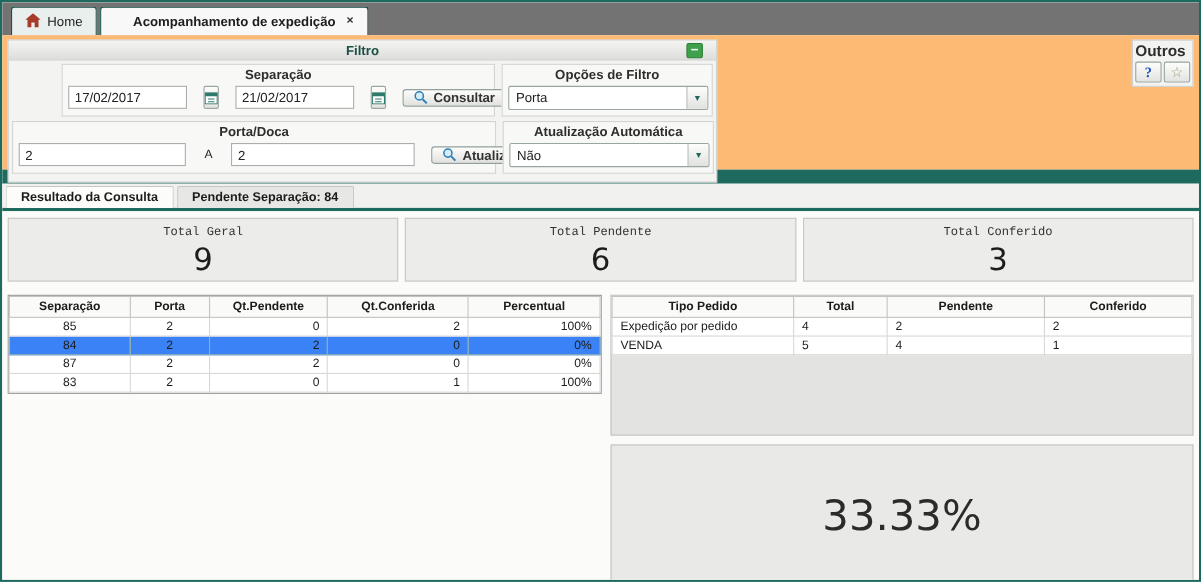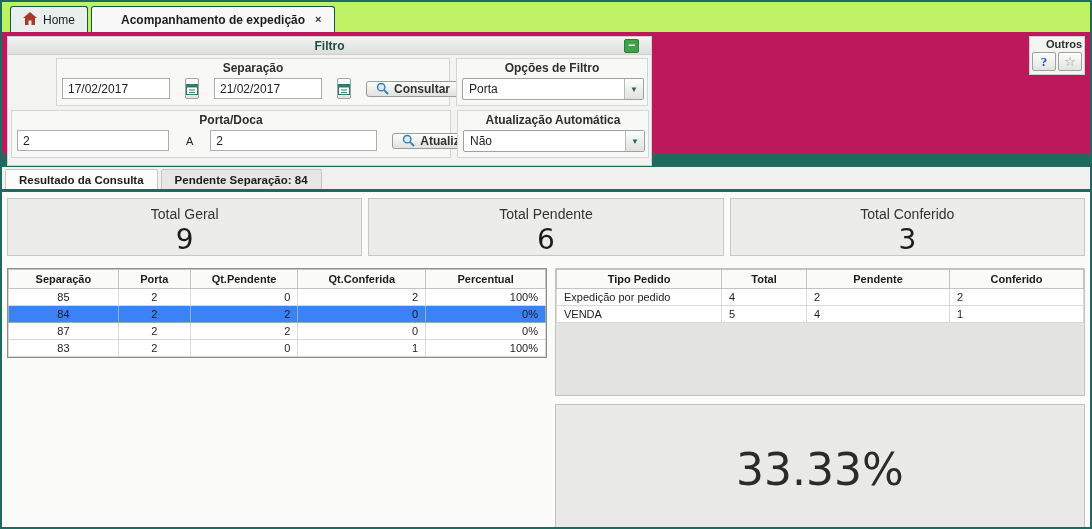--- a/index.html
+++ b/index.html
@@ -1,28 +1,28 @@
 <!DOCTYPE html>
 <html><head>
 <meta charset="utf-8">
 <style>
   * { margin:0; padding:0; box-sizing:border-box; }
   body { font-family:"Liberation Sans", sans-serif; background:#fff; }
   .window { width:1092px; height:529px; border:2px solid #1e6a5e; background:#fbfbfa; position:relative; overflow:hidden; }
 
   
-  .top-bar { height:30px; background:#bef264; display:flex; align-items:flex-end; padding-left:8px; gap:3px; }
+  .top-bar { height:30px; background:#737373; display:flex; align-items:flex-end; padding-left:8px; gap:3px; }
   .wtab { display:flex; align-items:center; gap:6px; padding:0 12px; height:26px;
           background:#e9efed; border:1px solid #14584d; border-bottom:none;
           border-radius:3px 3px 0 0; font-size:12px; color:#1c1c1c; cursor:default; }
   .wtab.active { background:#f7f8f7; font-weight:bold;padding-left:29px; }
   .wtab .close-x { font-size:11px; font-weight:bold; color:#333; margin-left:4px; line-height:1; }
 
   
-  .filter-row { position:relative; padding:4px 5px 0; height:122px; background:#be185d; }
+  .filter-row { position:relative; padding:4px 5px 0; height:122px; background:#fdba74; }
   .filter-panel { width:645px; border:1px solid #cfcfcd; background:#f3f3f1; }
   .filter-header { height:18px; background:linear-gradient(#f4f4f2,#dddddb); border-bottom:1px solid #cfcfcd;
                    display:flex; align-items:center; justify-content:center; position:relative;
                    font-size:12px; font-weight:bold; color:#1d4f45; }
   .collapse-btn { position:absolute; right:12px; top:2px; width:15px; height:14px;
                   background:#3fa14b; color:#fff; border:1px solid #2c7e36; border-radius:2px;
                   font-size:12px; line-height:11px; text-align:center; cursor:pointer; }
   .filter-body { padding:3px; }
   .filter-line { display:flex; gap:6px; margin-bottom:4px; }
   .group { border:1px solid #d4d4d2; background:#f8f8f6; padding:2px 5px 5px; }
@@ -42,39 +42,39 @@
          background:linear-gradient(#fdfdfc,#e1e1df); border:1px solid #93a09b; border-radius:3px;
          font-size:12px; font-weight:bold; color:#333; cursor:pointer; }
   .sep-a { font-size:11px; color:#222; padding:0 2px; }
 
   .dropdown { display:flex; width:182px; height:22px; border:1px solid #9aa5a1; background:#fff; border-radius:2px; overflow:hidden; cursor:pointer; }
   .dd-value { flex:1; font-size:12px; color:#222; padding:3px 6px; }
   .dd-btn { width:19px; background:linear-gradient(#fdfdfc,#e1e1df); border-left:1px solid #b3bcb8;
             display:flex; align-items:center; justify-content:center; font-size:8px; color:#1e6a5e; }
 
   .outros-box { position:absolute; right:5px; top:4px; width:56px; border:1px solid #cfcfcd; background:#f3f3f1; padding:1px 2px 3px; }
-  .outros-title { font-size:11px; font-weight:bold; text-align:right; color:#2e2e2e; margin-bottom:2px; }
+  .outros-title { font-size:14px; font-weight:bold; text-align:left; color:#2e2e2e; margin-bottom:2px; }
   .outros-btns { display:flex; gap:2px; justify-content:center; }
   .sq-btn { width:24px; height:19px; background:linear-gradient(#fdfdfc,#e3e3e1); border:1px solid #9aa5a1;
             border-radius:2px; display:flex; align-items:center; justify-content:center; cursor:pointer; }
   .q-mark { color:#1c54c2; font-weight:bold; font-size:13px; font-family:"Liberation Serif", serif; }
   .star { color:#9b9b79; font-size:13px; line-height:1; }
 
   .teal-bar { height:13px; background:#1e6a5e; }
 
   
   .result-tabs { display:flex; gap:3px; padding:2px 3px 0; background:#f1f1ef; border-bottom:3px solid #1e6a5e; }
   .rtab { font-size:11.5px; font-weight:bold; color:#1c1c1c; padding:4px 13px 3px;
           background:#e7e7e5; border:1px solid #c6c6c4; border-bottom:none; border-radius:2px 2px 0 0; cursor:pointer; }
   .rtab.active { background:#fcfcfb; }
 
   
   .summary { display:flex; gap:6px; padding:6px 5px; background:#fbfbfa; }
   .card { flex:1; height:58px; border:1px solid #c7c7c5; background:#ececea; text-align:center; padding-top:7px; }
-  .card-label { font-size:14px; color:#333; }
+  .card-label { font-size:11px; color:#333;font-family:Liberation Mono, monospace; }
   .card-value { font-size:28px; color:#1c1c1c; font-family:"DejaVu Sans", sans-serif; margin-top:1px; }
 
   
   .content { display:flex; gap:8px; padding:6px 5px 0; align-items:flex-start; background:#fbfbfa; }
   .left-col { width:540px; }
   .right-col { flex:1; display:flex; flex-direction:column; gap:8px; }
 
   table { border-collapse:collapse; width:100%; font-size:11px; background:#fff; }
   th { border:1px solid #c3c3c1; background:#fafaf8; font-weight:bold; color:#1c1c1c; padding:3px 4px; text-align:center; }
   td { border:1px solid #d8d8d6; color:#1c1c1c; padding:2px 7px; height:17px; }
@@ -87,21 +87,21 @@
   .sep-table td:nth-child(n+3) { text-align:right; }
   .sep-table tr.selected td { background:#3b82f6; border-color:#8fb3ab; }
 
   .pedido-panel { background:#e3e3e1; border:1px solid #c2c2c0; height:128px; }
   .ped-table th:nth-child(1){width:165px} .ped-table th:nth-child(2){width:85px}
   .ped-table th:nth-child(3){width:143px}
   .ped-table td { text-align:left; }
 
   .pct-panel { background:#e9e9e7; border:1px solid #c2c2c0; height:130px;
                display:flex; align-items:center; justify-content:center; }
-  .pct-value { font-family:"DejaVu Sans", sans-serif; font-size:44px; color:#2b2b2b; }
+  .pct-value { font-family:"DejaVu Sans", sans-serif; font-size:38px; color:#2b2b2b; }
 </style>
 </head>
 <body>
 
 <div class="window">
 
   <div class="top-bar">
     <div class="wtab">
       <span>
         <svg width="14" height="13" viewBox="0 0 14 13">

